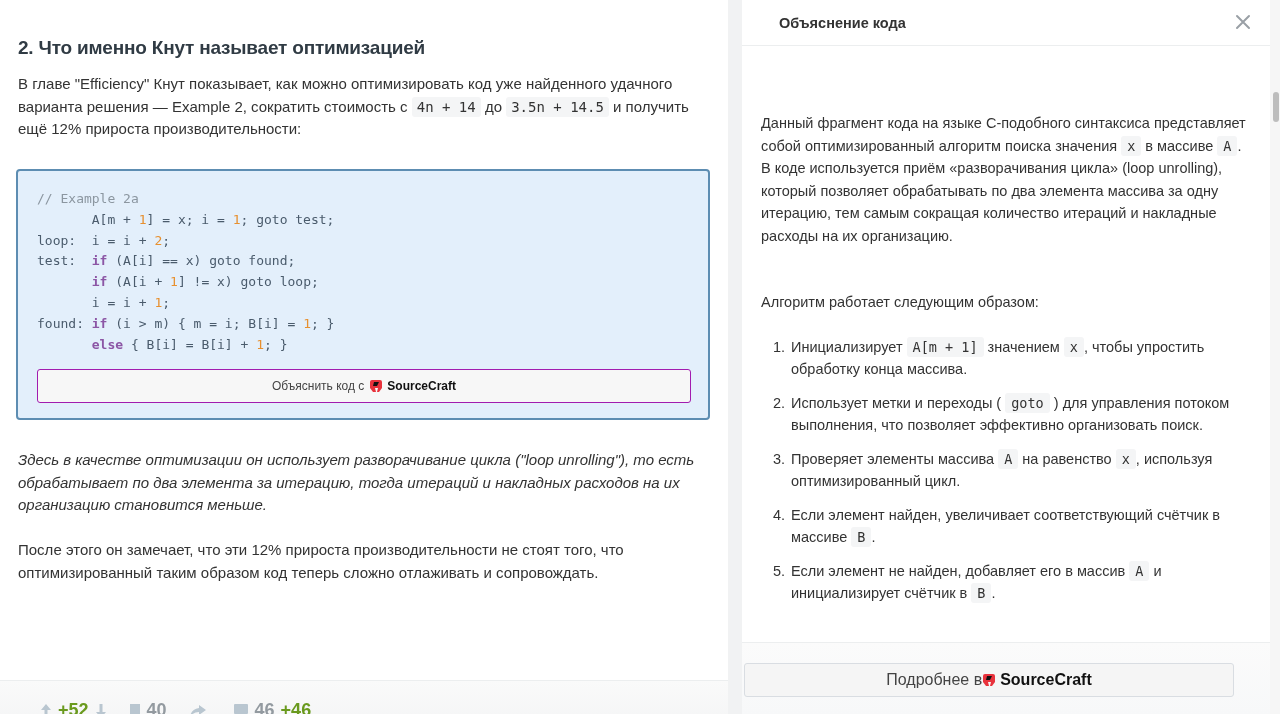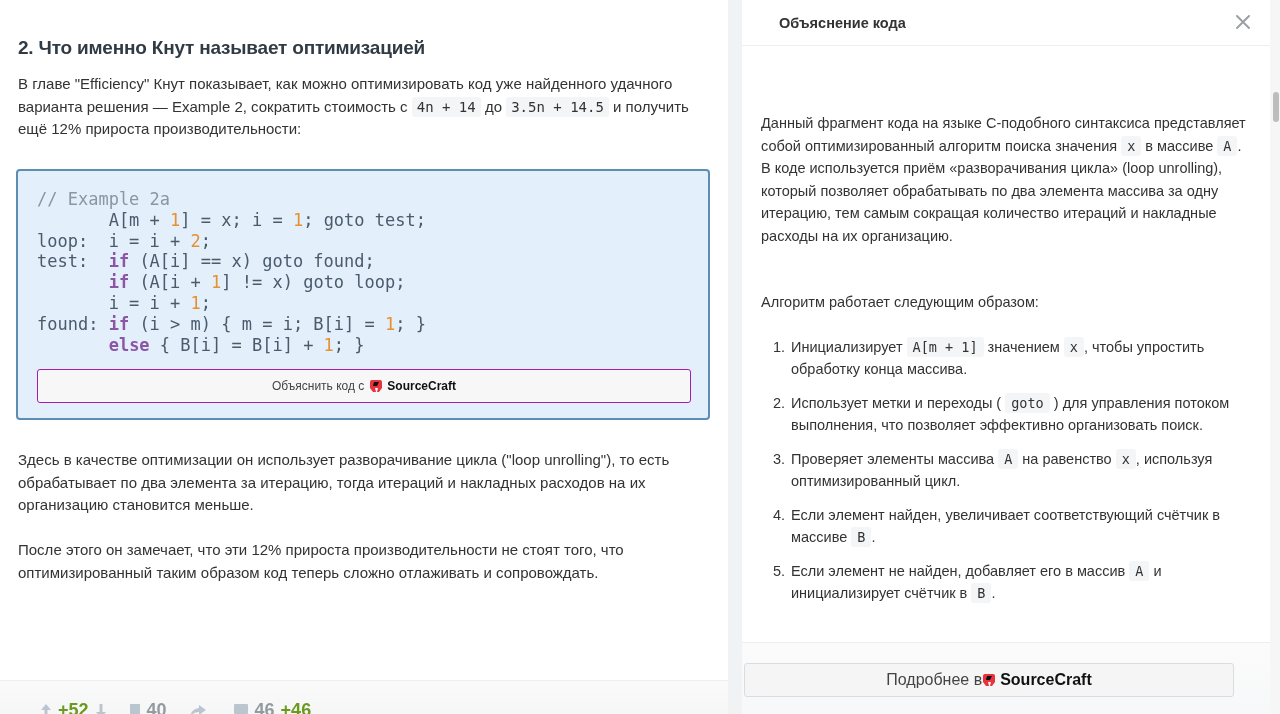--- a/index.html
+++ b/index.html
@@ -4,25 +4,25 @@
 <style>
   * { box-sizing: border-box; margin: 0; padding: 0; }
   html, body { width: 1280px; height: 714px; overflow: hidden; background: #ffffff; }
   body { position: relative; font-family: "Liberation Sans", sans-serif; color: #222; }
 
   
   .article { position: absolute; left: 0; top: 12px; width: 728px; height: 714px; background: #fff; overflow: hidden; }
   .article-inner { position: absolute; left: 18px; top: 22px; width: 692px; }
   .h2 { font-family: "Liberation Sans", sans-serif; font-size: 19px; font-weight: bold; color: #303b44; letter-spacing: -0.2px; line-height: 28px; margin-bottom: 8px; }
   .p { font-size: 15px; line-height: 22.5px; color: #333; }
-  .p.italic { }
+  .p.italic { font-style: italic; }
   .ic { font-family: "DejaVu Sans Mono", monospace; font-size: 14px; background: #f4f5f6; padding: 2px 5px; border-radius: 3px; color: #333; }
 
   .codeblock { position: absolute; left: 16px; top: 157px; width: 694px; height: 251px; background: #e3effb; border: 2px solid #5d8db2; border-radius: 4px; }
-  .code { position: absolute; left: 19px; top: 18px; font-family: "DejaVu Sans Mono", monospace; font-size: 17px; line-height: 20.8px; color: #4a5b6c; white-space: pre; }
+  .code { position: absolute; left: 19px; top: 18px; font-family: "DejaVu Sans Mono", monospace; font-size: 13px; line-height: 20.8px; color: #4a5b6c; white-space: pre; }
   .code .c { color: #8b96a0; }
   .code .n { color: #e7902f; }
   .code .k { color: #8c56a5; font-weight: bold; }
   .explain-btn { position: absolute; left: 19px; top: 198px; width: 654px; height: 34px; background: #f7f7f7; border: 1px solid #a21caf; border-radius: 3px; display: flex; align-items: center; justify-content: center; gap: 5px; font-size: 12px; color: #444; cursor: pointer; }
   .brand { display: inline-flex; align-items: center; gap: 4px; font-weight: bold; color: #111; }
   .brand-logo { width: 14px; height: 13px; }
 
   .para1 { position: absolute; left: 18px; top: 61px; width: 700px; }
   .para2 { position: absolute; left: 18px; top: 437px; width: 700px; }
   .para3 { position: absolute; left: 18px; top: 527px; width: 700px; }

